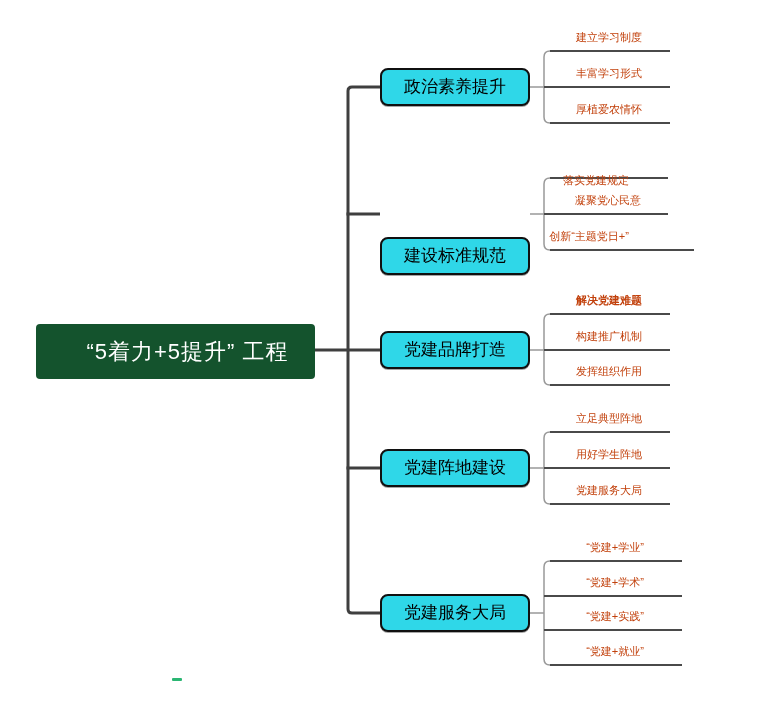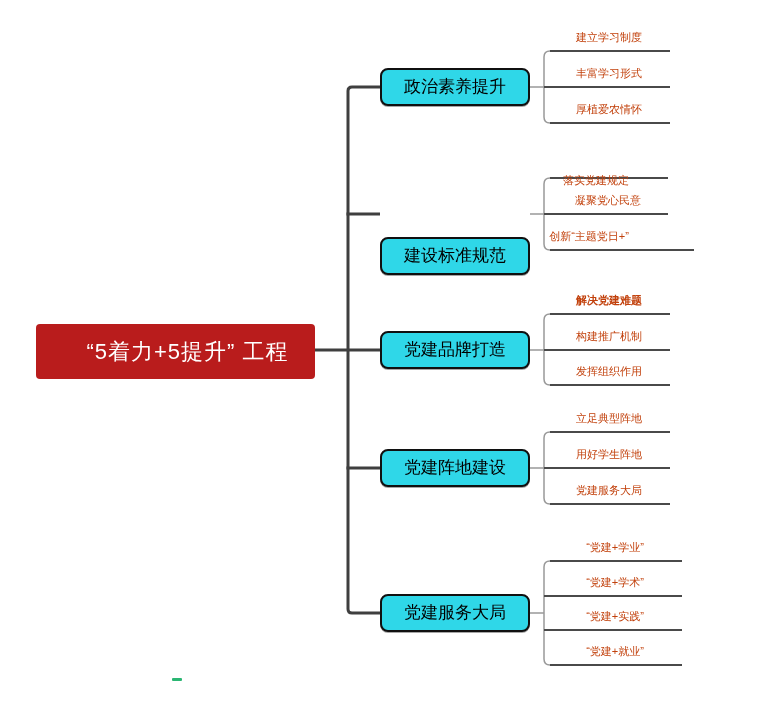--- a/index.html
+++ b/index.html
@@ -83,21 +83,21 @@
       <path d="M550,432 H670" fill="none" stroke="#4A4A4A" stroke-width="1.8"></path>
       <path d="M544,468 H670" fill="none" stroke="#4A4A4A" stroke-width="1.8"></path>
       <path d="M550,504 H670" fill="none" stroke="#4A4A4A" stroke-width="1.8"></path>
       <path d="M530,613 H544" fill="none" stroke="#999999" stroke-width="1.5"></path>
       <path d="M550,561 Q544,561 544,567 V659 Q544,665 550,665" fill="none" stroke="#999999" stroke-width="1.5"></path>
       <path d="M550,561 H682" fill="none" stroke="#4A4A4A" stroke-width="1.8"></path>
       <path d="M544,596 H682" fill="none" stroke="#4A4A4A" stroke-width="1.8"></path>
       <path d="M544,630 H682" fill="none" stroke="#4A4A4A" stroke-width="1.8"></path>
       <path d="M550,665 H682" fill="none" stroke="#4A4A4A" stroke-width="1.8"></path>
     </svg>
-  <div class="root-node" id="root-node" style="background: #b91c1c; color: rgb(255, 255, 255); padding-left: 24px;">“5着力+5提升” 工程</div>
+  <div class="root-node" id="root-node" style="background: #14532d; color: rgb(255, 255, 255); padding-left: 24px;">“5着力+5提升” 工程</div>
   <div id="nodes">
       <div class="branch-node" style="top: 68px; background: rgb(47, 215, 232); border-color: rgb(16, 16, 16);">政治素养提升</div>
       <div class="leaf-label" style="left: 548px; width: 122px; top: 26px;">建立学习制度</div>
       <div class="leaf-label" style="left: 548px; width: 122px; top: 62px;">丰富学习形式</div>
       <div class="leaf-label" style="left: 548px; width: 122px; top: 98px;">厚植爱农情怀</div>
       <div class="branch-node" style="top: 195px; background: rgb(47, 215, 232); border-color: rgb(16, 16, 16); margin-top: 42px;">建设标准规范</div>
       <div class="leaf-label" style="left: 536px; width: 120px; top: 153px; margin-top: 16px;">落实党建规定</div>
       <div class="leaf-label" style="left: 548px; width: 120px; top: 189px;">凝聚党心民意</div>
       <div class="leaf-label" style="left: 516px; width: 146px; top: 225px;">创新“主题党日+”</div>
       <div class="branch-node" style="top: 331px; background: rgb(47, 215, 232); border-color: rgb(16, 16, 16);">党建品牌打造</div>

